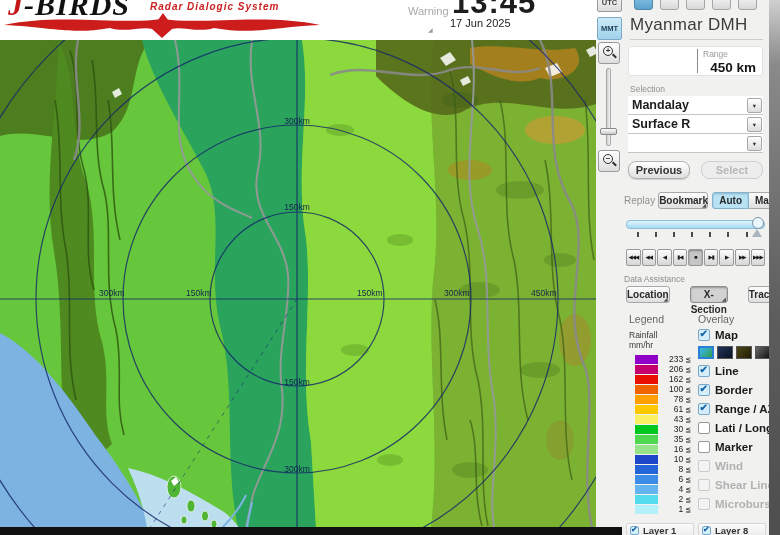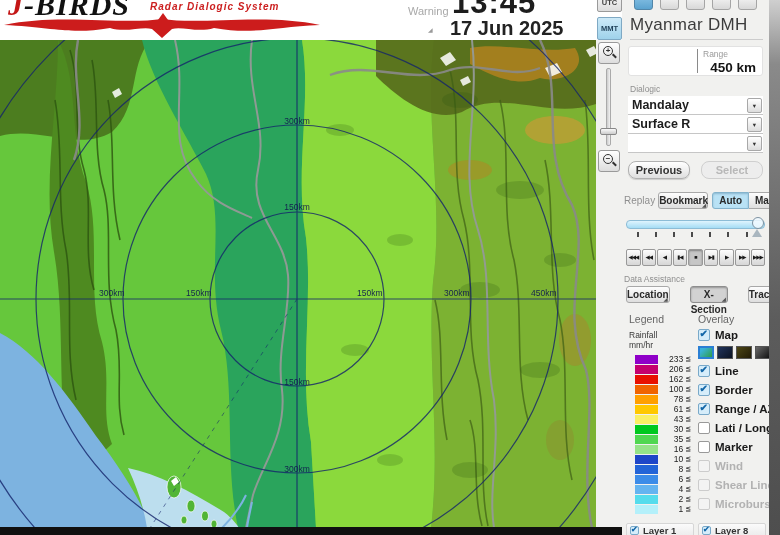--- a/index.html
+++ b/index.html
@@ -10,21 +10,21 @@
   
   .topbar { position:absolute; left:0; top:0; width:622px; height:32px; background:#fff; z-index:5; }
   .logo { position:absolute; left:0; top:0; width:370px; height:40px; overflow:hidden; }
   .logo-title { position:absolute; left:8px; top:-12px; font-family:"Liberation Serif", serif; font-style:italic; font-weight:bold; font-size:30px; letter-spacing:1px; color:#111; white-space:nowrap; }
   .logo-title .j { color:#c41616; }
   .logo-sub { position:absolute; left:150px; top:1px; font-size:10px; font-weight:bold; font-style:italic; color:#cc2020; letter-spacing:1px; white-space:nowrap; }
   .eagle { position:absolute; left:2px; top:13px; }
   .warning { position:absolute; left:408px; top:5px; font-size:11px; color:#a8a8a8; }
   .warn-corner { position:absolute; left:428px; top:26px; font-size:6px; color:#9a9a9a; }
   .clock-time { position:absolute; left:452px; top:-15px; font-size:31px; font-weight:600; letter-spacing:1px; color:#1d1d1d; }
-  .clock-date { position:absolute; left:450px; top:17px; font-size:20px; color:#222;font-weight:bold; }
+  .clock-date { position:absolute; left:450px; top:17px; font-size:11px; color:#222; }
   .tz-col { position:absolute; left:597px; top:-6px; width:25px; }
   .tz-btn { width:25px; height:18px; border:1px solid #9a9a9a; border-radius:2px; background:linear-gradient(#f6f6f6,#ddd); font-size:7.5px; font-weight:bold; color:#444; text-align:center; line-height:16px; }
   .tz-btn.active { height:23px; margin-top:5px; background:linear-gradient(#cdeaf8,#9fd2eb); border-color:#7fa9c4; color:#1e3f57; line-height:21px; }
 
   
   .map { position:absolute; left:0; top:40px; width:596px; height:488px; background:#66c73c; }
   .map svg { display:block; }
 
   
   .zoomcol { position:absolute; left:596px; top:40px; width:26px; height:495px; background:#f1f1ef; }
@@ -86,21 +86,21 @@
   .assist-btn.b1 { flex:1.05; } .assist-btn.b2 { flex:1.15; } .assist-btn.b3 { flex:0.9; }
   .assist-btn.pressed { background:#d2d2d2; border-color:#8e8e8e; box-shadow:inset 0 1px 2px rgba(0,0,0,.3); }
 
   .lower { display:flex; margin-top:10px; }
   .legend-col { width:69px; padding-left:7px; }
   .overlay-col { flex:1; padding-left:7px; }
   .col-header { font-size:10.5px; color:#666; }
   .unit { font-size:8.5px; color:#3a3a3a; line-height:10px; }
   .unit-wrap { margin-top:5px; }
   .lg-rows { margin-top:4px; }
-  .lg-row { display:flex; align-items:center; height:10px;padding-left:6px; }
+  .lg-row { display:flex; align-items:flex-end; height:10px;padding-left:6px; }
   .swatch { width:26px; height:9px; margin-right:3px; }
   .lg-val { width:24px; text-align:right; font-size:8.5px; color:#222; }
   .lg-lte { font-size:7px; color:#222; margin-left:2px; }
 
   .ov-row { display:flex; align-items:center; height:19px; }
   .cb { position:relative; width:12px; height:12px; margin-right:5px; border:1px solid #999; border-radius:2px; background:#fff; flex:none; }
   .cb .glyph { display:none; position:absolute; left:0.5px; top:-2px; font-size:10px; font-weight:bold; color:#1467a8; }
   .cb.checked { background:#d6edfa; border-color:#79a9c9; }
   .cb.checked .glyph { display:block; }
   .cb.disabled { border-color:#ccc; background:#f3f3f3; }
@@ -275,21 +275,21 @@
 
     <div class="range-box">
       <div class="range-spacer"></div>
       <div class="range-div"></div>
       <div class="range-right">
         <div class="range-label">Range</div>
         <div class="range-value">450 km</div>
       </div>
     </div>
 
-    <div class="sec-label">Dialogic</div>
+    <div class="sec-label">Selection</div>
     <div class="dropdown">
       <span class="dd-text">Mandalay</span>
       <span class="dd-btn">▾</span>
     </div>
     <div class="dropdown">
       <span class="dd-text">Surface R</span>
       <span class="dd-btn">▾</span>
     </div>
     <div class="dropdown">
       <span class="dd-text"></span>

